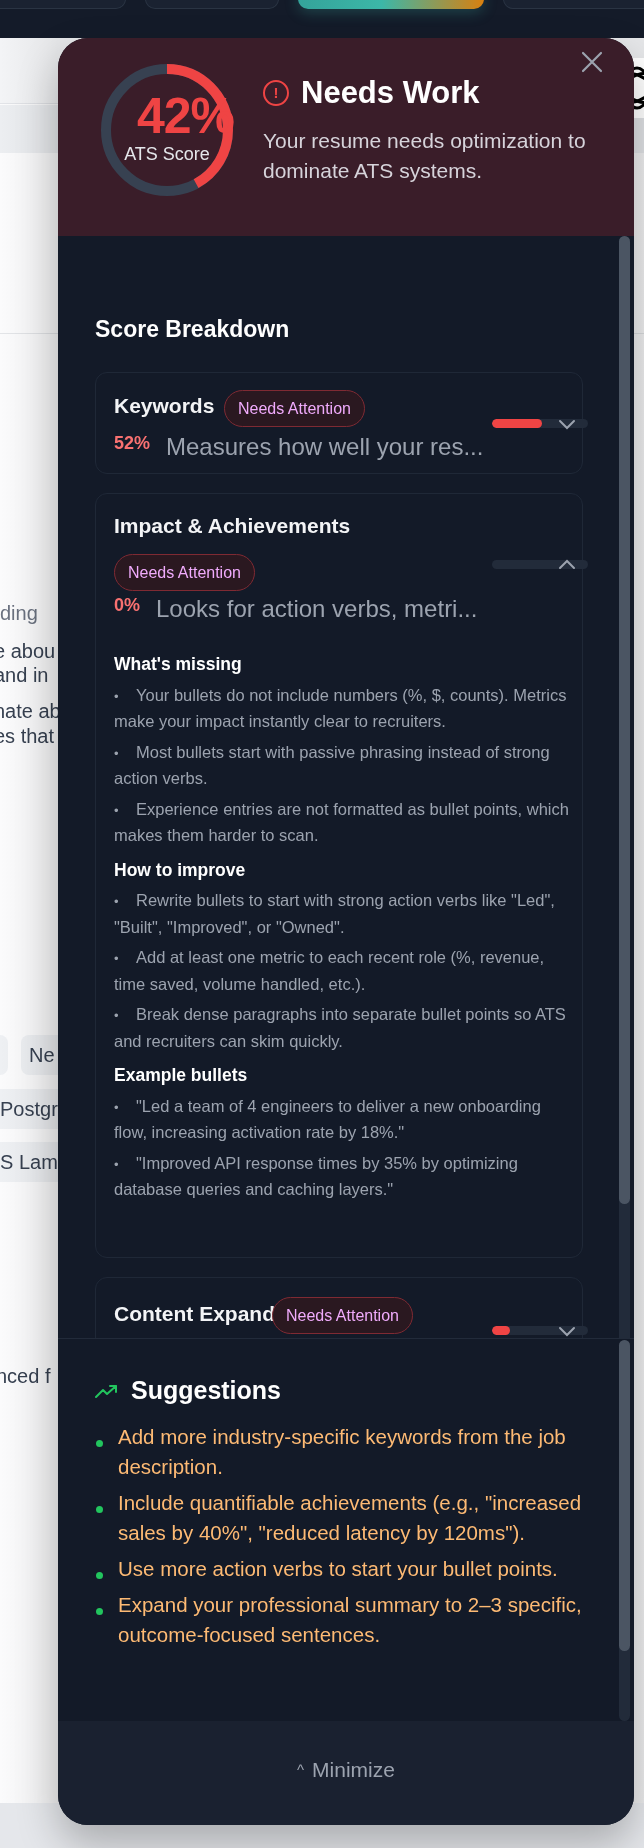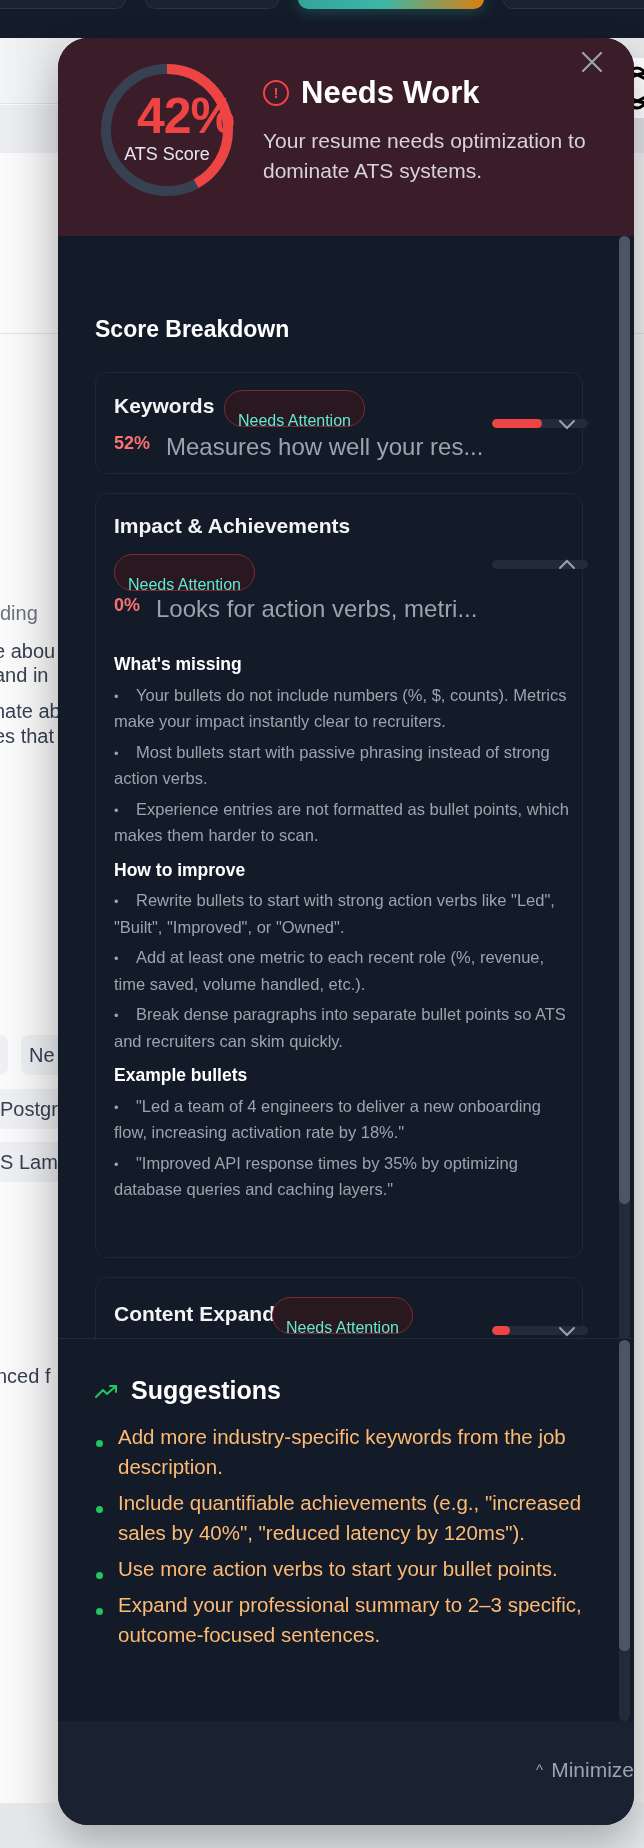--- a/index.html
+++ b/index.html
@@ -32,42 +32,42 @@
   .hero-title .txt { color: #ffffff; font-weight: 700; font-size: 31px; }
   .hero-sub { position: absolute; left: 205px; top: 88px; width: 345px; color: #d6d3da; font-size: 21px; line-height: 30px; }
   .close { position: absolute; left: 520px; top: 10px; width: 28px; height: 28px; color: #9ca3af; font-size: 30px; line-height: 28px; text-align: center; }
   .vscroll { position: absolute; right: 4px; width: 11px; border-radius: 6px; background: #222b3a; }
   .vthumb { position: absolute; left: 0; width: 11px; border-radius: 6px; background: #4b5563; }
 
   .sec-title { position: absolute; left: 37px; top: 278px; color: #ffffff; font-weight: 700; font-size: 23px; }
 
   .card { position: absolute; left: 37px; width: 488px; border: 1px solid #1f2837; border-radius: 12px; background: #131a28; }
   .card .name { position: absolute; left: 18px; color: #f3f4f6; font-size: 21px; font-weight: 600; }
-  .badge { position: absolute; height: 37px; border: 1px solid #7f2a33; background: #2a1820; border-radius: 19px; color: #5eead4; font-size: 16px; line-height: 35px; padding: 12px 13px; white-space: nowrap; }
+  .badge { position: absolute; height: 37px; border: 1px solid #7f2a33; background: #2a1820; border-radius: 19px; color: #f0abfc; font-size: 16px; line-height: 35px; padding: 0 13px; white-space: nowrap; }
   .card .pct { position: absolute; left: 18px; color: #f87171; font-weight: 700; font-size: 18px; }
   .card .desc { position: absolute; color: #9ca3af; font-size: 24px; white-space: nowrap; }
   .bar { position: absolute; left: 396px; width: 96px; height: 9px; border-radius: 5px; background: #222b3a; overflow: hidden; }
   .bar .fill { height: 9px; border-radius: 5px; background: #ef4444; }
   .chev { position: absolute; left: 461px; width: 20px; height: 14px; }
 
   .detail { position: absolute; left: 114px; width: 460px; color: #9ca3af; font-size: 16.5px; line-height: 24.5px; }
   .detail h4 { color: #ffffff; font-size: 17.5px; font-weight: 700; margin-top: 10px; margin-bottom: 6px; }
   .detail p { margin-bottom: 0; }
   .detail ul { list-style: none; }
   .detail li { margin-bottom: 6px; }
   .detail li::before { content: "\2022"; display: inline-block; width: 22px; font-size: 13px; }
 
   .divider { position: absolute; left: 0; top: 1338px; width: 576px; height: 1px; background: #222b3a; }
   .sugg-title { position: absolute; left: 37px; top: 1378px; display: flex; align-items: center; gap: 12px; }
   .sugg-title .txt { color: #ffffff; font-weight: 700; font-size: 25px; }
   .sugg-list { position: absolute; left: 37px; top: 1424px; width: 490px; list-style: none; }
   .sugg-list li { position: relative; padding-left: 23px; color: #fdba74; font-size: 20.5px; line-height: 30px; margin-bottom: 6px; }
   .sugg-list li .dot { position: absolute; left: 1px; top: 18px; width: 7px; height: 7px; border-radius: 50%; background: #22c55e; }
   .footer-area { position: absolute; left: 0; top: 1683px; width: 576px; height: 104px; background: #1a2130; }
-  .minimize { position: absolute; left: 0; top: 1713px; width: 576px; text-align: right; color: #9ca3af; font-size: 21px; }
+  .minimize { position: absolute; left: 0; top: 1713px; width: 576px; text-align: center; color: #9ca3af; font-size: 21px; }
   .minimize .caret { font-size: 15px; margin-right: 8px; vertical-align: 2px; }
 
   .logo-bubble { position: absolute; left: 607px; top: 58px; width: 60px; height: 60px; background: #ffffff; border-radius: 18px; }
 </style>
 </head>
 <body>
 
 <div class="topbar">
   <div class="tab" style="left:-10px;width:136px;"></div>
   <div class="tab" style="left:145px;width:134px;"></div>

